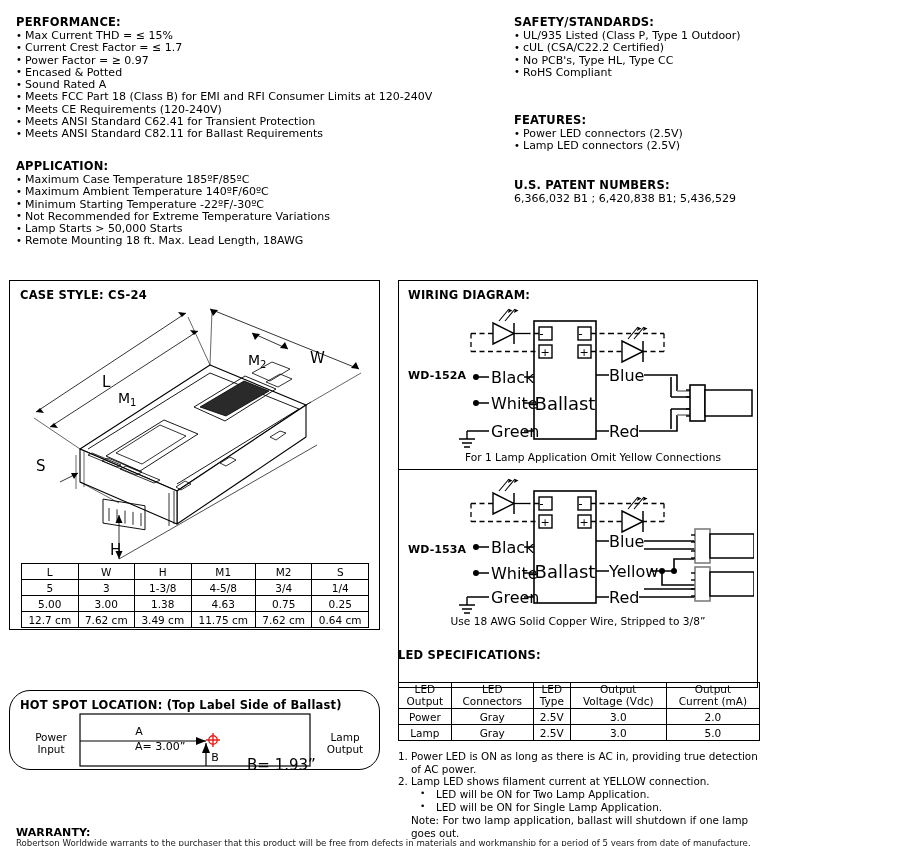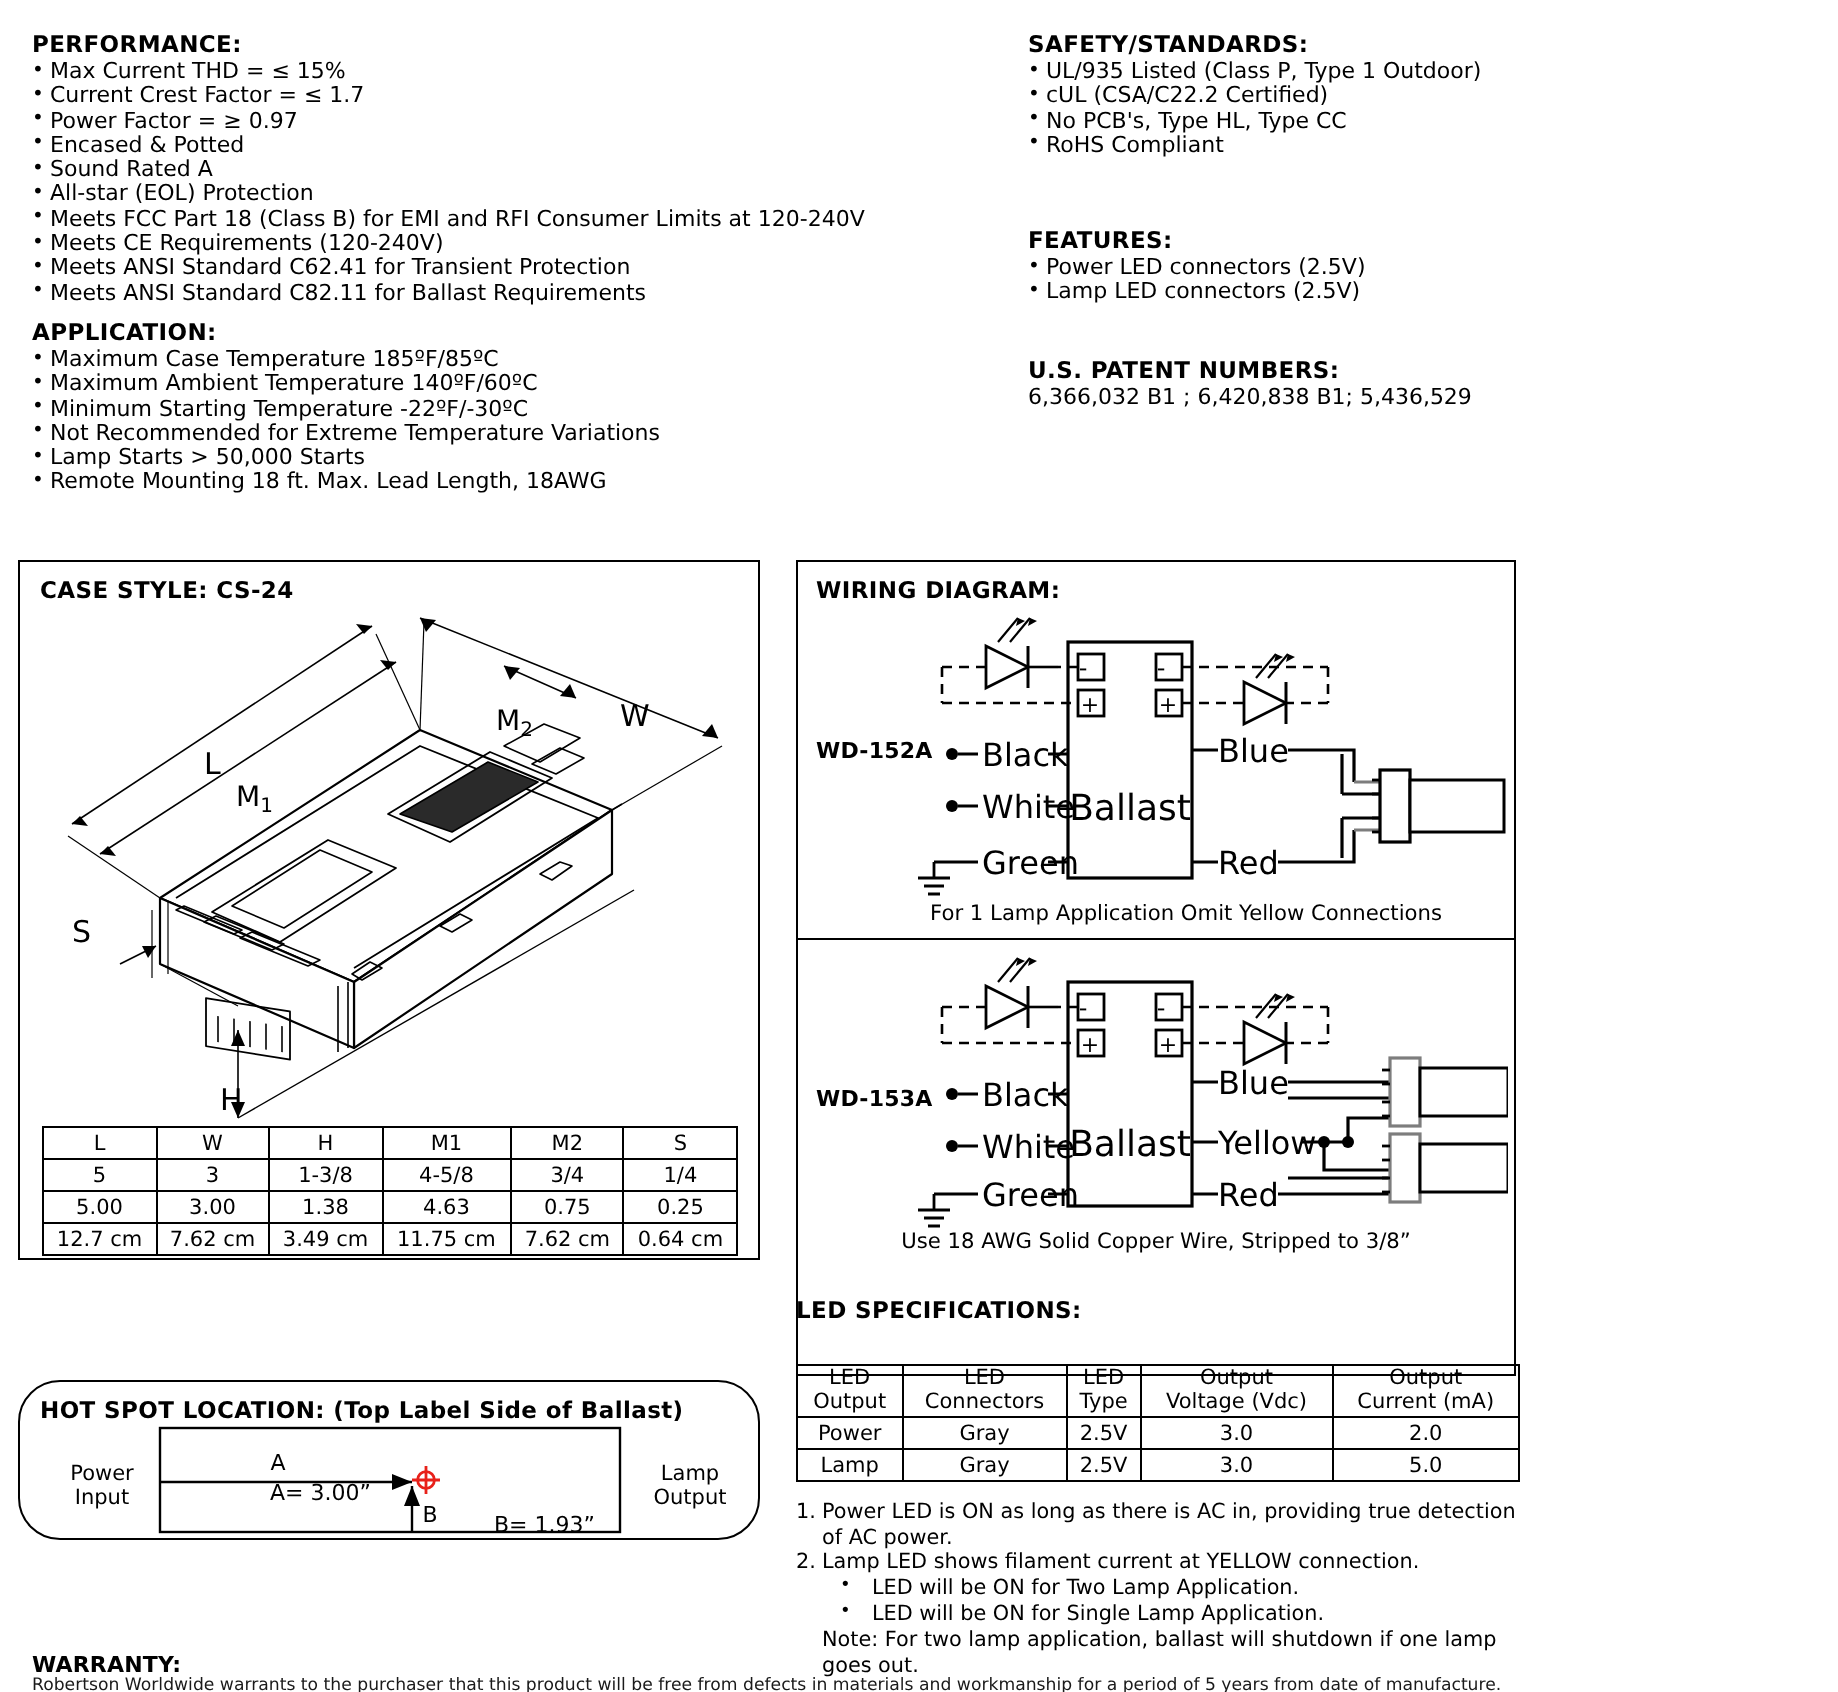--- a/index.html
+++ b/index.html
@@ -119,21 +119,20 @@
 <body>
 
 <div class="abs" style="left:16px; top:16px; width:420px;">
   <div class="spec-head">PERFORMANCE:</div>
   <ul class="spec-list">
     <li>Max Current THD = ≤ 15%</li>
     <li>Current Crest Factor = ≤ 1.7</li>
     <li>Power Factor = ≥ 0.97</li>
     <li>Encased &amp; Potted</li>
     <li>Sound Rated A</li>
-    <li>All-star (EOL) Protection</li>
     <li>Meets FCC Part 18 (Class B) for EMI and RFI Consumer Limits at 120-240V</li>
     <li>Meets CE Requirements (120-240V)</li>
     <li>Meets ANSI Standard C62.41 for Transient Protection</li>
     <li>Meets ANSI Standard C82.11 for Ballast Requirements</li>
   </ul>
 </div>
 
 <div class="abs" style="left:16px; top:160px; width:420px;">
   <div class="spec-head">APPLICATION:</div>
   <ul class="spec-list">
@@ -555,19 +554,19 @@
   <div class="hs-text abs" style="left:14px; top:40px; width:54px;">
     <div>Power</div>
     <div>Input</div>
   </div>
   <div class="hs-text abs" style="left:306px; top:40px; width:58px;">
     <div>Lamp</div>
     <div>Output</div>
   </div>
 
   <div class="abs" style="left:125px; top:49px; font-size:11px;">A= 3.00”</div>
-  <div class="abs" style="left:237px; top:65px; font-size:11px;">B= 1.93”</div>
+  <div class="abs" style="left:237px; top:65px; font-size:15px;">B= 1.93”</div>
 </div>
 
 <div class="abs" style="left:16px; top:826px; width:890px;">
   <div class="warranty-head">WARRANTY:</div>
   <div class="warranty-body">Robertson Worldwide warrants to the purchaser that this product will be free from defects in materials and workmanship for a period of 5 years from date of manufacture.</div>
 </div>
 
 </body></html>

